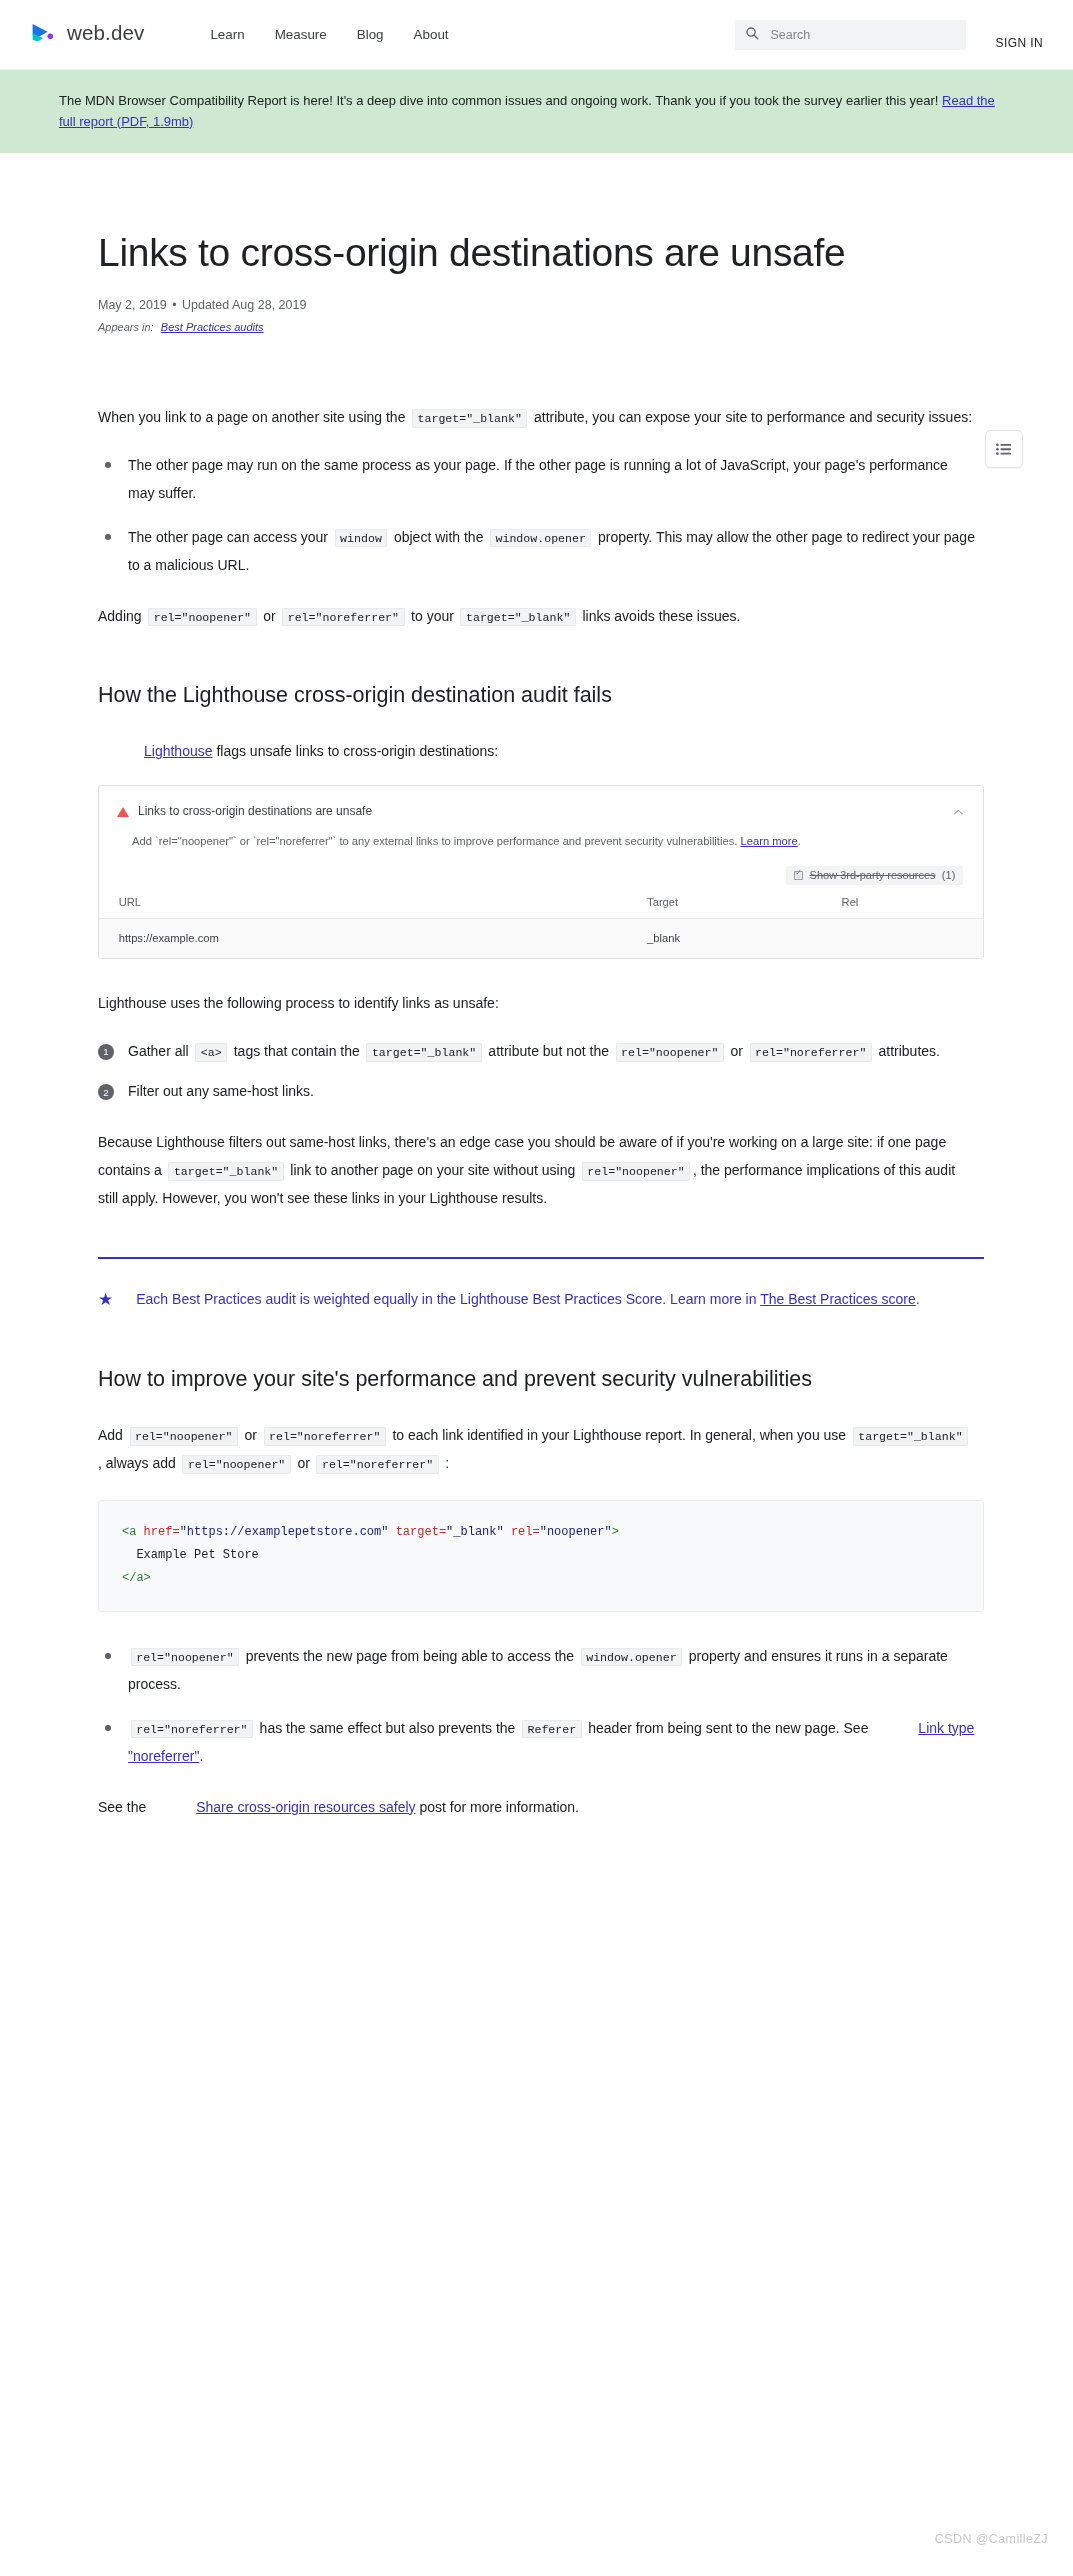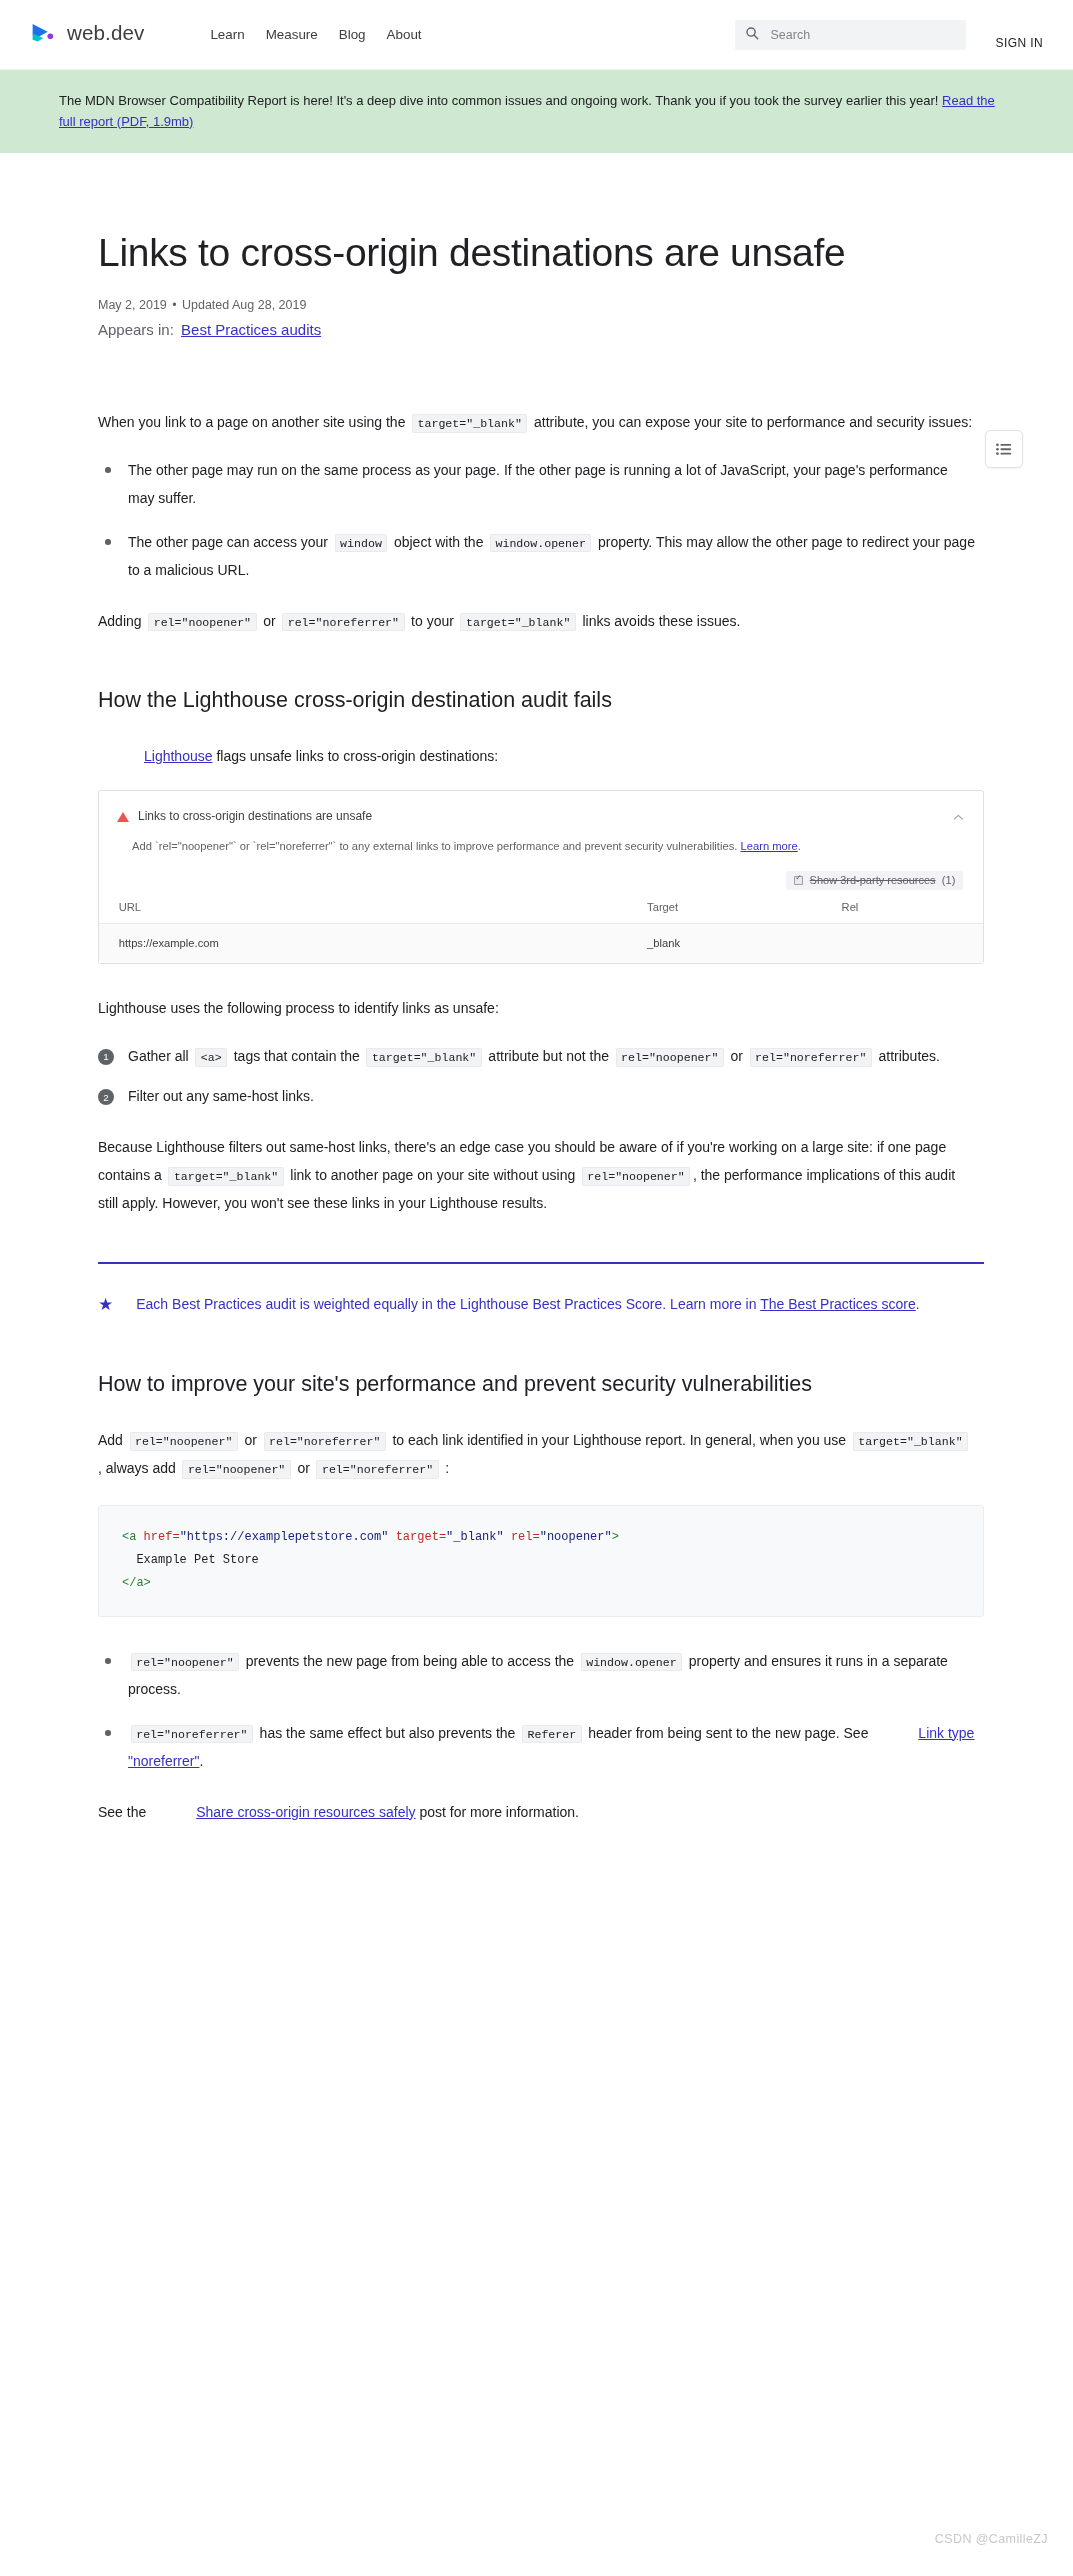--- a/index.html
+++ b/index.html
@@ -19,21 +19,21 @@
     background: #fff;
     display: flex;
     align-items: center;
     padding: 0 30px 0 30px;
     border-bottom: 0.9px solid #f1f1f1;
   }
   .brand { display:flex; align-items:flex-start; gap:7px; }
   .brand-logo { width: 30px; height: 27px; position: relative; }
   .brand-name { font-size: 20.6px; color: #3c4043; letter-spacing: 0.1px; }
 
-  .nav { display:flex; align-items:center; gap:21px; margin-left: 66px; }
+  .nav { display:flex; align-items:center; gap:30px; margin-left: 66px; }
   .nav a { font-size: 13.4px; color: #3c4043; text-decoration:none; }
 
   .header-right { margin-left:auto; display:flex; align-items:flex-end; gap:30px; }
   .search-box {
     width: 231px; height: 30px; background:#f1f3f4; border-radius:1.8px;
     display:flex; align-items:center; padding: 0 10.7px; gap:9px;
   }
   .search-input {
     border:none; outline:none; background:transparent;
     font-family:"Liberation Sans", sans-serif; font-size:12.5px; color:#5f6368;
@@ -65,21 +65,21 @@
 
   .article { padding: 0 98px 0 98px; }
 
   h1.page-title {
     font-size: 39px; font-weight:400; color:#202124;
     line-height: 1.28; margin: 75px 0 0 0; letter-spacing:-0.3px;
     max-width: 805px;
   }
   .meta { margin-top: 19.7px; font-size: 12.5px; color:#5f6368; }
   .meta .dot { margin: 0 5.4px; }
-  .appears { margin-top: 9px; font-size: 15px; color:#5f6368; }
+  .appears { margin-top: 9px; font-size: 11px; color:#5f6368;font-style:italic; }
   .appears a { color:#3730c4; margin-left: 7.2px; }
 
   .body { margin-top: 70px; max-width: 886px; }
 
   p.para { font-size: 14px; line-height: 2.0; color:#202124; margin: 0 0 19.7px 0; }
 
   code.inline {
     font-family:"Liberation Mono", monospace;
     font-size: 11.6px;
     background:#f1f3f4;

